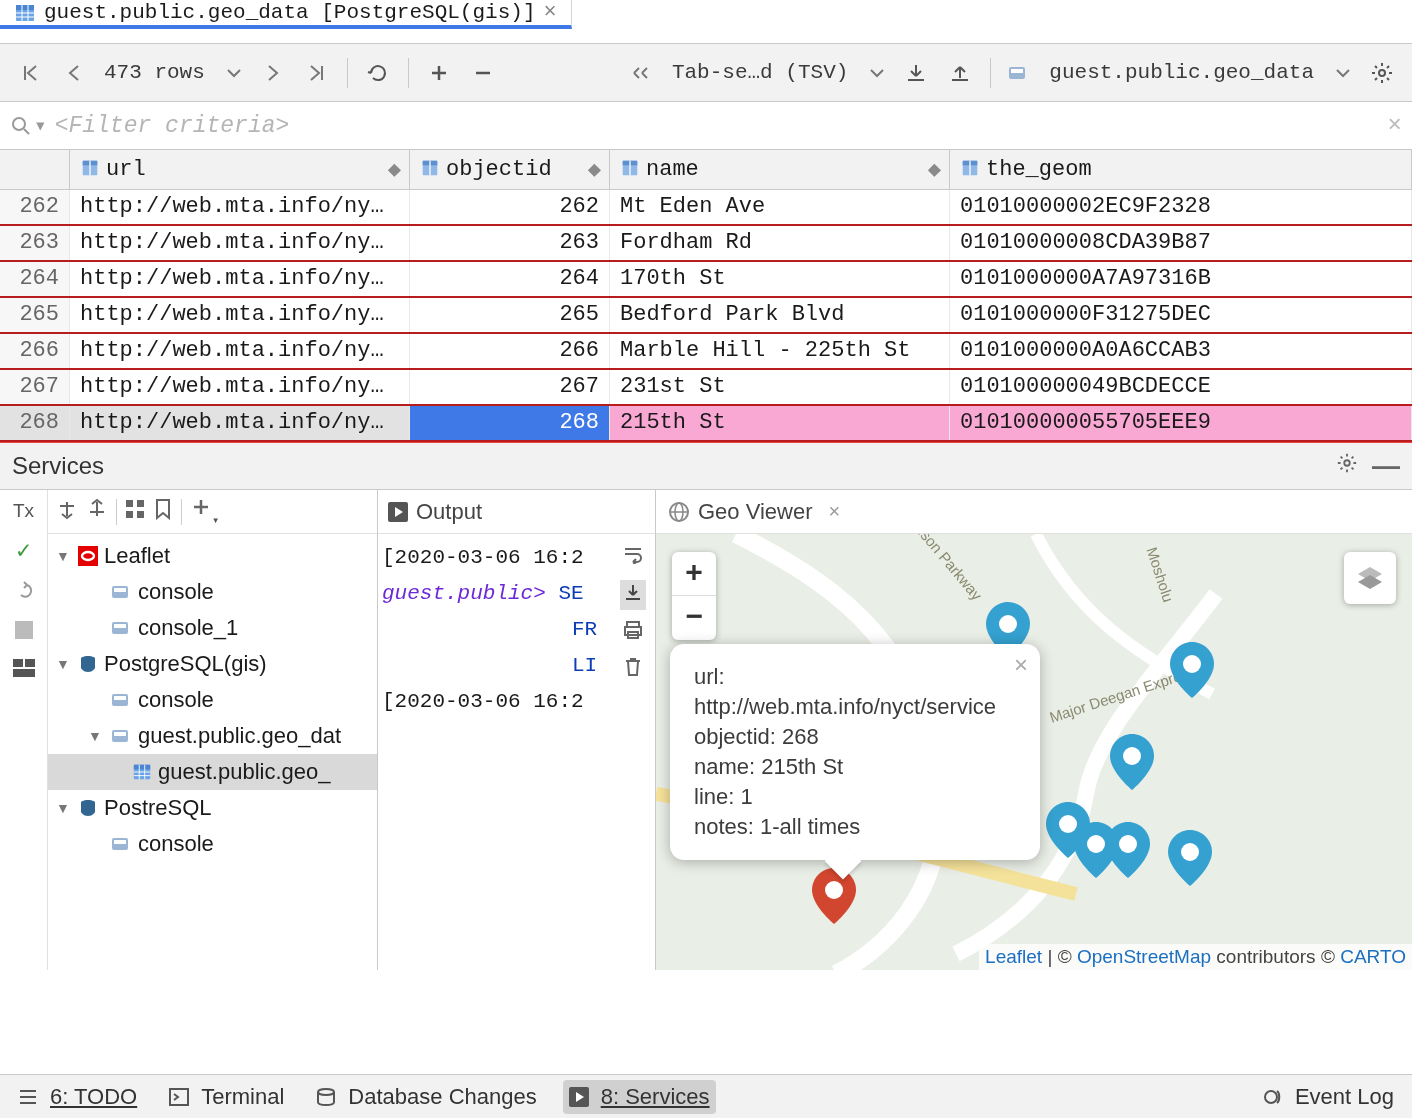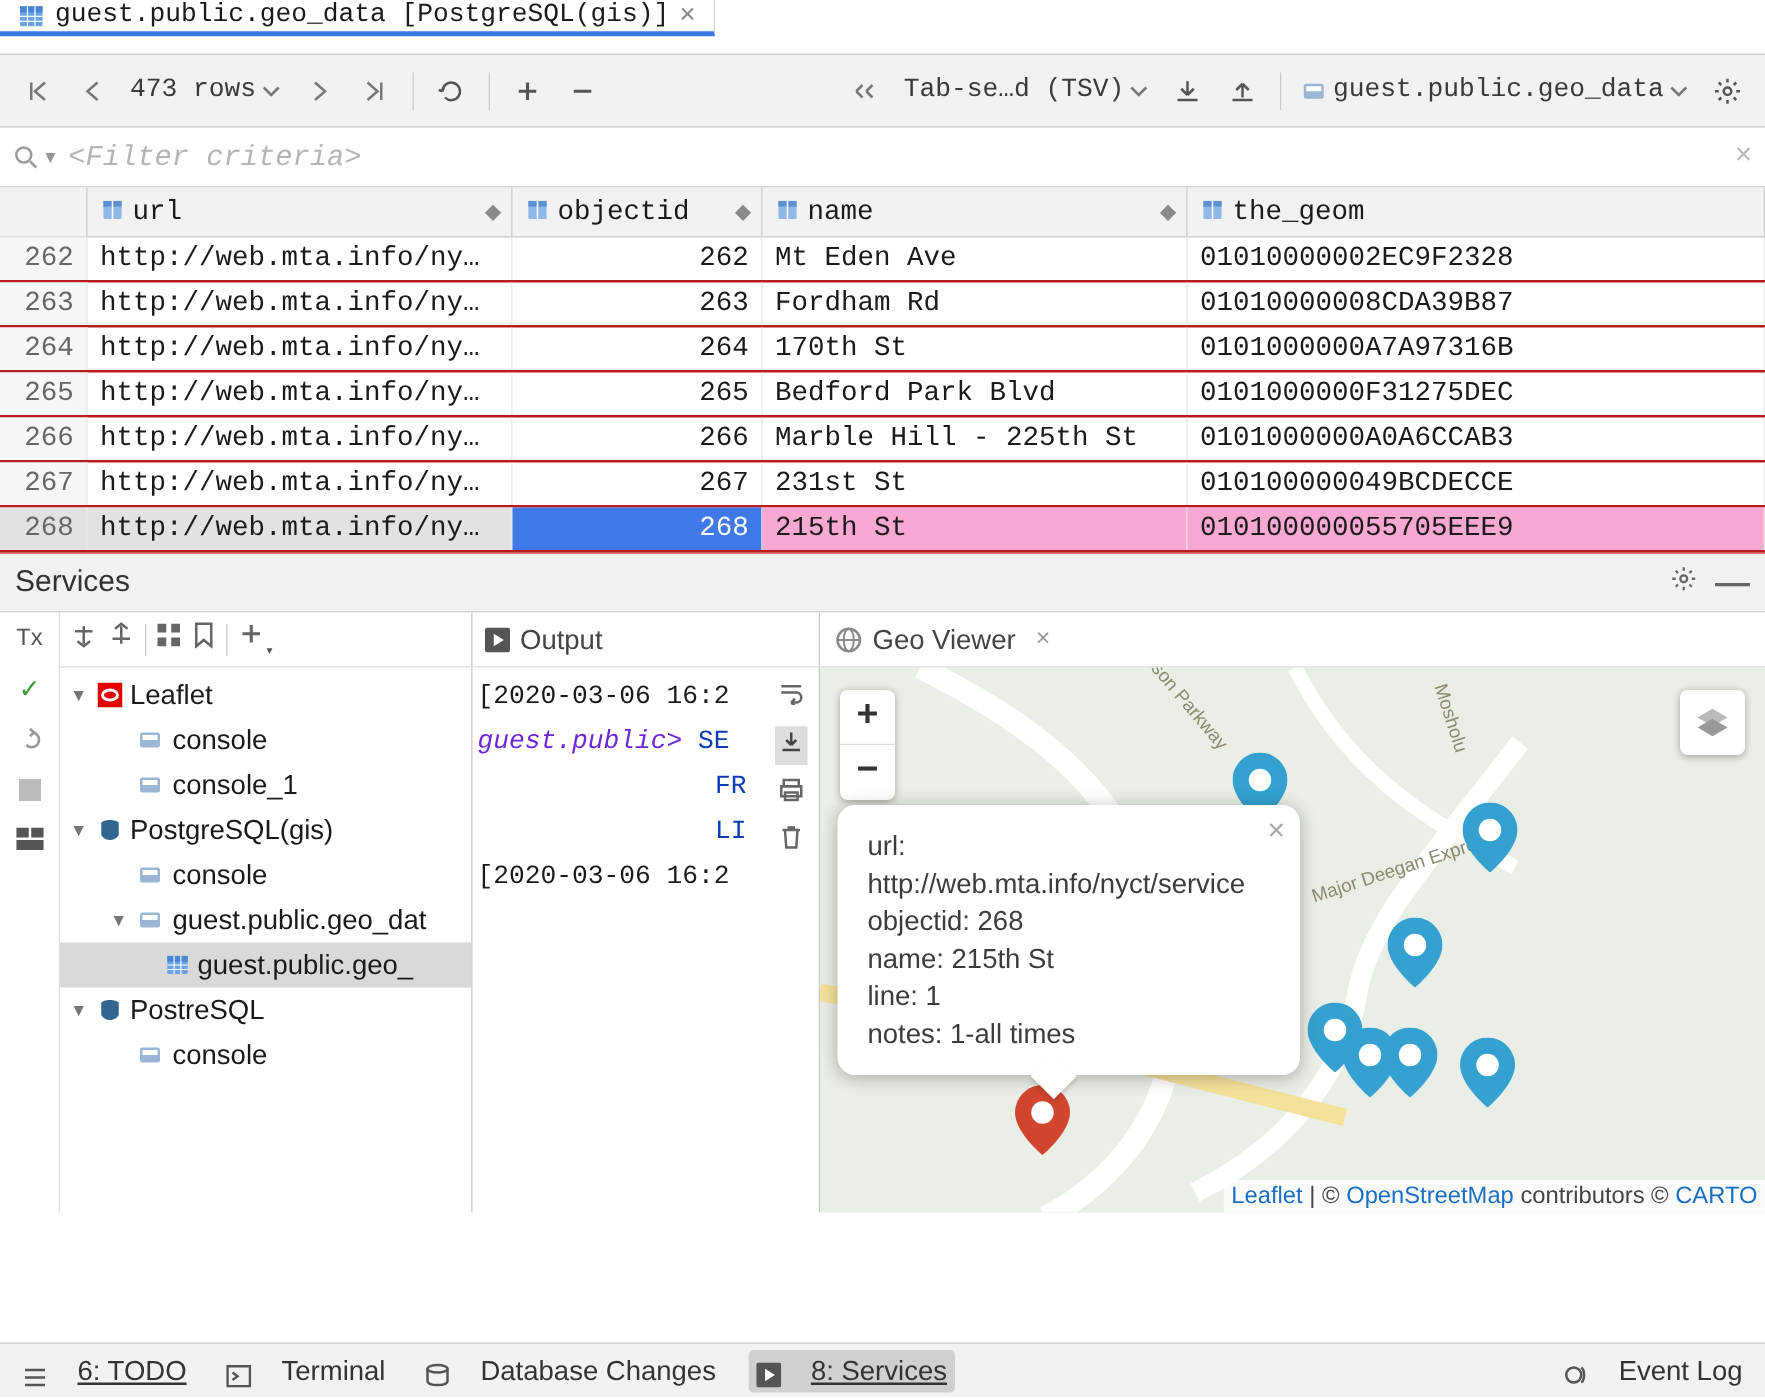--- a/index.html
+++ b/index.html
@@ -9,21 +9,21 @@
   .editor-tabs{height:44px;border-bottom:1px solid #c9c9c9;display:flex;align-items:flex-start;background:#fff}
   .editor-tab{display:flex;align-items:center;gap:8px;padding:0 14px;border-right:1px solid #d4d4d4;position:relative}
   .editor-tab.active{border-bottom:4px solid #3f79e8}
   .editor-tab .close{color:#888;font-size:22px}
   .icon-table{width:22px;height:22px;display:inline-flex;align-items:center;justify-content:center}
   .icon-table svg{width:22px;height:22px}
   
   .toolbar{height:58px;background:#f2f2f2;border-bottom:1px solid #c9c9c9;display:flex;align-items:center;padding:0 10px;gap:4px;color:#3a3a3a}
   .tool-btn{width:40px;height:40px;display:flex;align-items:center;justify-content:center;color:#555;border-radius:4px}
   .tool-sep{width:1px;height:30px;background:#c9c9c9;margin:0 6px}
-  .tool-text{display:flex;align-items:center;gap:3px;padding:0 6px}
+  .tool-text{display:flex;align-items:center;gap:20px;padding:0 6px}
   .chev{width:18px;height:18px;display:inline-block}
   .spacer{flex:1}
   
   .filter-row{height:48px;display:flex;align-items:center;padding:0 10px;border-bottom:1px solid #c9c9c9;color:#9b9b9b;gap:8px}
   .filter-row input{flex:1;border:none;outline:none;font-family:inherit;font-size:23px;color:#333}
   .filter-row input::placeholder{color:#b5b5b5;font-style:italic}
   
   .grid{position:relative}
   .grid-header{display:flex;height:40px;background:#f2f2f2;border-bottom:1px solid #c9c9c9}
   .gh-cell{display:flex;align-items:center;padding:0 10px;border-right:1px solid #c9c9c9;font-family:inherit;font-size:22px;color:#1a1a1a;position:relative}
@@ -71,21 +71,21 @@
   .layers-ctrl{position:absolute;top:18px;right:16px;width:52px;height:52px;background:#fff;border-radius:6px;box-shadow:0 1px 6px rgba(0,0,0,.3);display:flex;align-items:center;justify-content:center;color:#888}
   .marker{position:absolute;width:44px;height:44px}
   .marker svg{width:44px;height:56px}
   .popup{position:absolute;top:110px;left:14px;width:370px;background:#fff;border-radius:14px;box-shadow:0 2px 14px rgba(0,0,0,.28);padding:18px 24px;font-family:Arial,sans-serif;font-size:22px;line-height:30px;color:#3c3c3c}
   .popup .pclose{position:absolute;top:6px;right:12px;color:#aaa;font-size:24px}
   .popup-tip{position:absolute;bottom:-14px;left:160px;width:26px;height:26px;background:#fff;transform:rotate(45deg);box-shadow:2px 2px 4px rgba(0,0,0,.15)}
   .attrib{position:absolute;bottom:0;right:0;background:rgba(255,255,255,.8);font-family:Arial,sans-serif;font-size:19px;padding:2px 6px;color:#444}
   .attrib a{color:#1b6fc2;text-decoration:none}
   
   .status-bar{position:absolute;bottom:0;left:0;right:0;height:44px;background:#f2f2f2;border-top:1px solid #c9c9c9;display:flex;align-items:center;padding:0 12px;gap:20px;font-family:Arial,sans-serif;font-size:22px;color:#333}
-  .status-item{display:flex;align-items:flex-end;gap:24px;padding:4px 6px}
+  .status-item{display:flex;align-items:center;gap:12px;padding:4px 6px}
   .status-item.sel{background:#d0d0d0;border-radius:4px}
   .u{text-decoration:underline}
   .col-icon svg{width:20px;height:20px;vertical-align:-3px;margin-right:6px}
   .italic{font-style:italic;color:#6d28d9}
   .blue{color:#0d3db5}
   .road-label{position:absolute;font-family:Arial,sans-serif;font-size:15px;color:#8a8a70;white-space:nowrap}
 </style>
 </head>
 <body>
 

